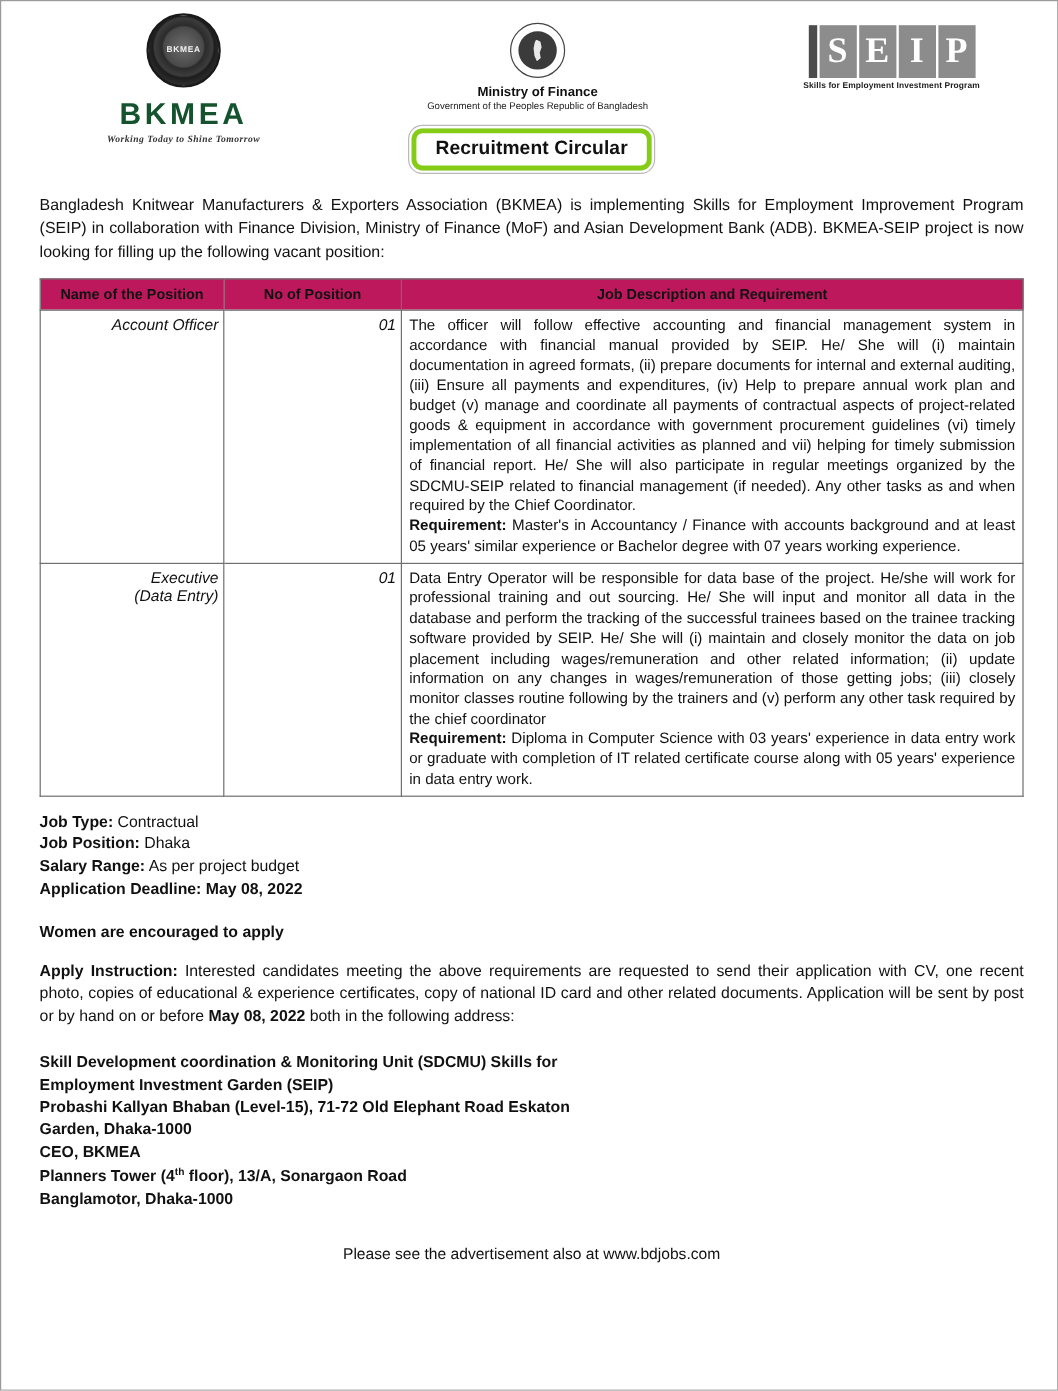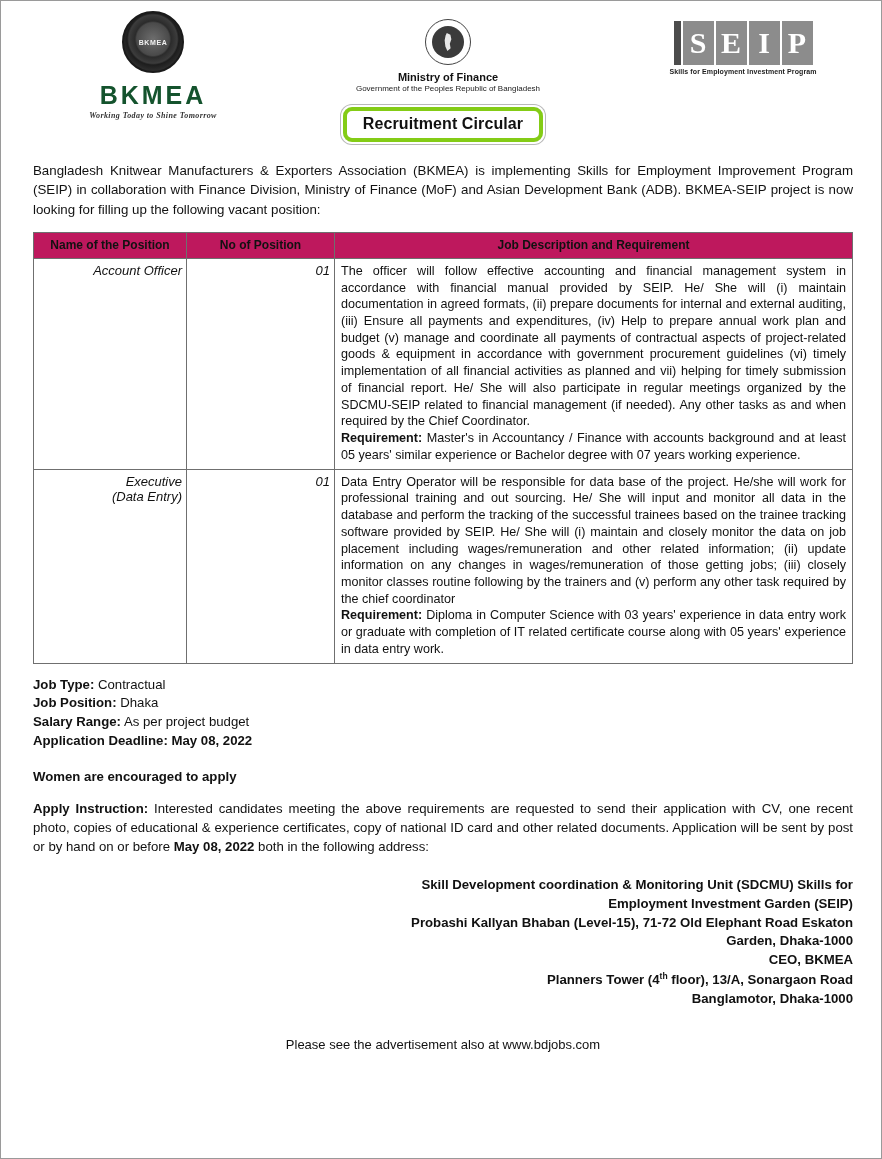--- a/index.html
+++ b/index.html
@@ -181,21 +181,21 @@
     margin-top: 15px;
     font-size: 13.2px;
     line-height: 1.45;
     text-align: justify;
   }
   .apply .k { font-weight: bold; }
   .apply .d { font-weight: bold; }
 
   .address {
     margin-top: 20px;
-    text-align: right;
+    text-align: left;
     font-size: 13.2px;
     font-weight: bold;
     line-height: 1.42;
   }
   .address sup { font-size: 8.5px; vertical-align: super; }
 
   .footer {
     margin-top: 28px;
     text-align: center;
     font-size: 13px;

